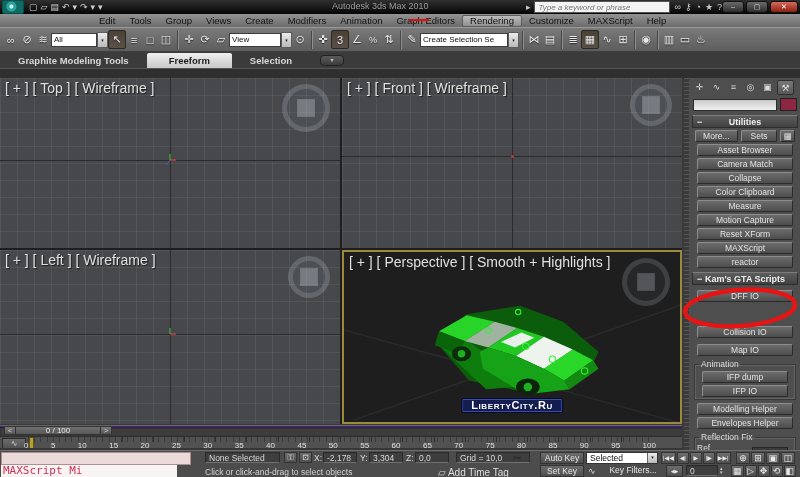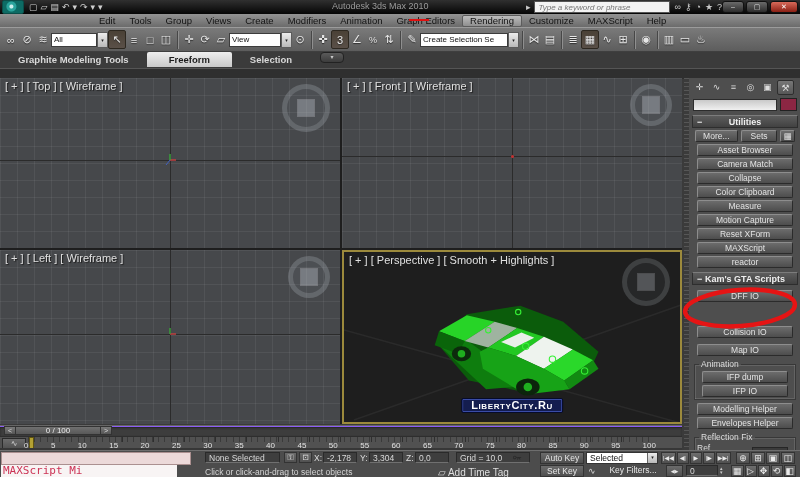--- a/index.html
+++ b/index.html
@@ -39,34 +39,34 @@
     color:#e6e6e6;text-shadow:0 1px 1px #2f2f2f;flex:none}
   .tbi.sm{font-size:9px}
   .tbi.pressed{background:linear-gradient(#4a4136,#5a5048);border:1px solid #2d2820;border-radius:2px;height:17px}
   .tb-sep{width:1px;height:18px;background:#474747;box-shadow:1px 0 0 #8f8f8f;margin:0 3px;flex:none}
   .tb-dd{height:12px;background:#fff;color:#111;font-size:8px;display:flex;align-items:center;
     padding:0 2px;border:1px solid #3c3c3c;white-space:nowrap;overflow:hidden;flex:none}
   .dd-btn{width:9px;height:14px;background:linear-gradient(#ececec,#b9b9b9);border:1px solid #5c5c5c;
     font-size:5px;color:#222;display:flex;align-items:center;justify-content:center;flex:none}
 
   
-  #ribbon{position:absolute;left:0;top:52px;width:800px;height:16px;background:#3b3b3b;display:flex;align-items:flex-start}
+  #ribbon{position:absolute;left:0;top:52px;width:800px;height:16px;background:#3b3b3b;display:flex;align-items:center}
   .rtab{font-size:9.5px;font-weight:bold;color:#d8d8d8;padding:2px 18px;white-space:nowrap}
   .rtab.active{background:linear-gradient(#efefef,#c9c9c9);color:#1c1c1c;border-radius:2px 2px 0 0;padding:2px 22px}
   .rib-min{width:22px;height:9px;background:linear-gradient(#5a5a5a,#3c3c3c);border:1px solid #222;
     border-radius:4px;margin-left:10px;font-size:6px;color:#ccc;text-align:center;line-height:8px}
   #ribbon-body{position:absolute;left:0;top:68px;width:800px;height:10px;background:#2f2f2f;border-top:1px solid #555}
 
   
   #vp-wrap{position:absolute;left:0;top:78px;width:682px;height:346px;background:#1e1e1e}
   .vp{position:absolute;background-color:#46484b;overflow:hidden;
     background-image:linear-gradient(rgba(255,255,255,.06) 1px,transparent 1px),
                      linear-gradient(90deg,rgba(255,255,255,.06) 1px,transparent 1px);
     background-size:17px 17px}
-  .vp-label{position:absolute;top:2px;left:5px;font-size:11px;color:#e0e0e0;text-shadow:1px 1px 1px #1d1d1d;white-space:nowrap}
+  .vp-label{position:absolute;top:2px;left:5px;font-size:14px;color:#e0e0e0;text-shadow:1px 1px 1px #1d1d1d;white-space:nowrap}
   .ax-v{position:absolute;width:1px;top:0;bottom:0;background:#2b2b2b}
   .ax-h{position:absolute;height:1px;left:0;right:0;background:#2b2b2b}
   .vcube{position:absolute;top:6px;right:10px;width:38px;height:38px;border-radius:50%;
     border:5px solid rgba(190,196,206,.20);background:rgba(140,146,156,.10)}
   .vcube::after{content:"";position:absolute;left:50%;top:50%;width:16px;height:16px;transform:translate(-50%,-50%);
     background:rgba(200,205,215,.35);box-shadow:0 0 0 1px rgba(230,233,240,.25)}
   .odot{position:absolute;width:3px;height:3px;background:#c53131;border-radius:50%}
   #vp-persp{border:2px solid #9c8a3c;box-sizing:border-box;
     background:linear-gradient(#7d7d7d,#555 45%,#262626 95%)}
   .watermark{position:absolute;left:50%;bottom:9px;transform:translateX(-50%);
@@ -96,21 +96,21 @@
   .ms-row .btn{margin:0}
   fieldset.group{margin:3px 4px;padding:0;border:1px solid #383838;box-shadow:1px 1px 0 rgba(255,255,255,.12) inset, -1px -1px 0 rgba(255,255,255,.12) inset}
   fieldset.group legend{font-size:8.5px;color:#ddd;padding:0 2px;margin-left:4px}
   .ref-row{display:flex;align-items:center;gap:2px;padding:1px 2px 3px;font-size:8.5px;color:#ddd}
   .ref-field{width:32px;height:10px;background:#3b3b3b;border:1px solid #262626;border-bottom-color:#6e6e6e;
     color:#e2e2e2;font-size:8.5px;line-height:10px;padding:0 2px}
   .spin{display:flex;flex-direction:column;font-size:5px;line-height:4px;color:#ccc}
   #annot{position:absolute;left:680px;top:284px;width:120px;height:48px;pointer-events:none;z-index:20}
 
   
-  #timeslider{position:absolute;left:0;top:425px;width:682px;height:19px;background:#8b5cf6;border-top:1px solid #666;box-sizing:border-box}
+  #timeslider{position:absolute;left:0;top:425px;width:682px;height:19px;background:#4c1d95;border-top:1px solid #666;box-sizing:border-box}
   .ts-groove{position:absolute;left:0;right:0;top:1px;height:9px;background:#3d3d3d;box-shadow:inset 0 1px 2px #222}
   .ts-handle{position:absolute;left:4px;top:0;display:flex;height:9px}
   .ts-arrow{width:10px;background:linear-gradient(#7a7a7a,#555);border:1px solid #333;font-size:7px;line-height:8px;text-align:center;color:#ddd}
   .ts-grip{width:84px;background:linear-gradient(#707070,#585858);border:1px solid #333;border-left:0;border-right:0;
     font-size:8px;line-height:8px;text-align:center;color:#ebebeb}
   #trackbar{position:absolute;left:0;top:436px;width:682px;height:14px;background:#515151;border-top:1px solid #2e2e2e;box-sizing:border-box}
   .mce-btn{position:absolute;left:2px;top:1px;width:22px;height:11px;background:linear-gradient(#6c6c6c,#4d4d4d);
     border:1px solid #2b2b2b;font-size:8px;color:#ddd;text-align:center;line-height:10px}
   .ruler-ticks{position:absolute;left:28px;top:0;width:624px;height:5px;
     background:repeating-linear-gradient(90deg,#3a3a3a 0 1px,transparent 1px 6.2px),

